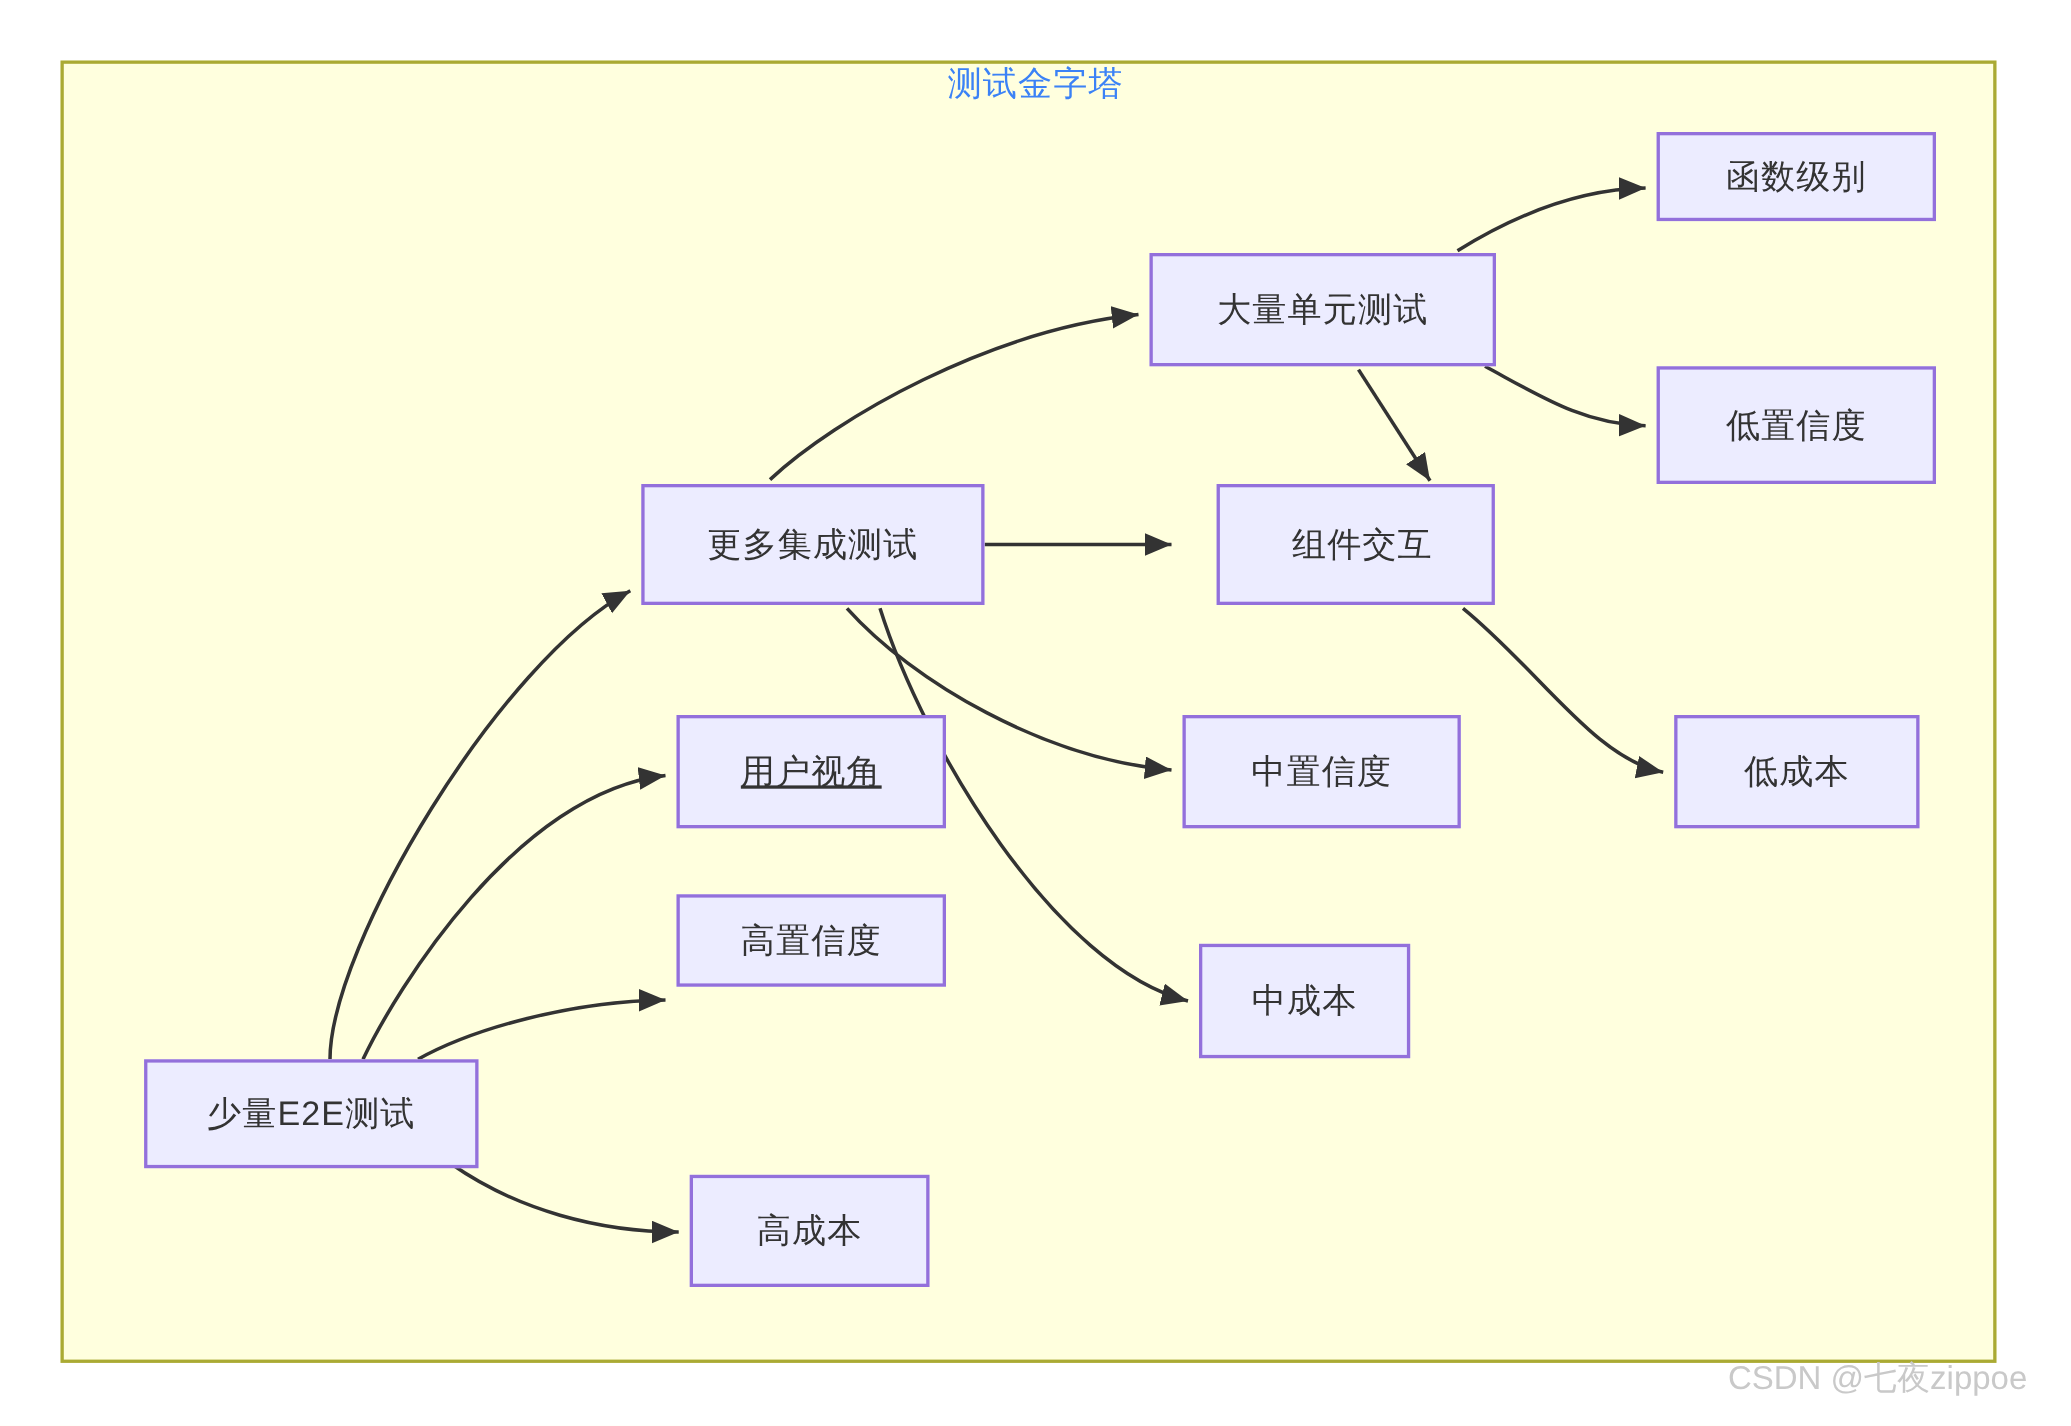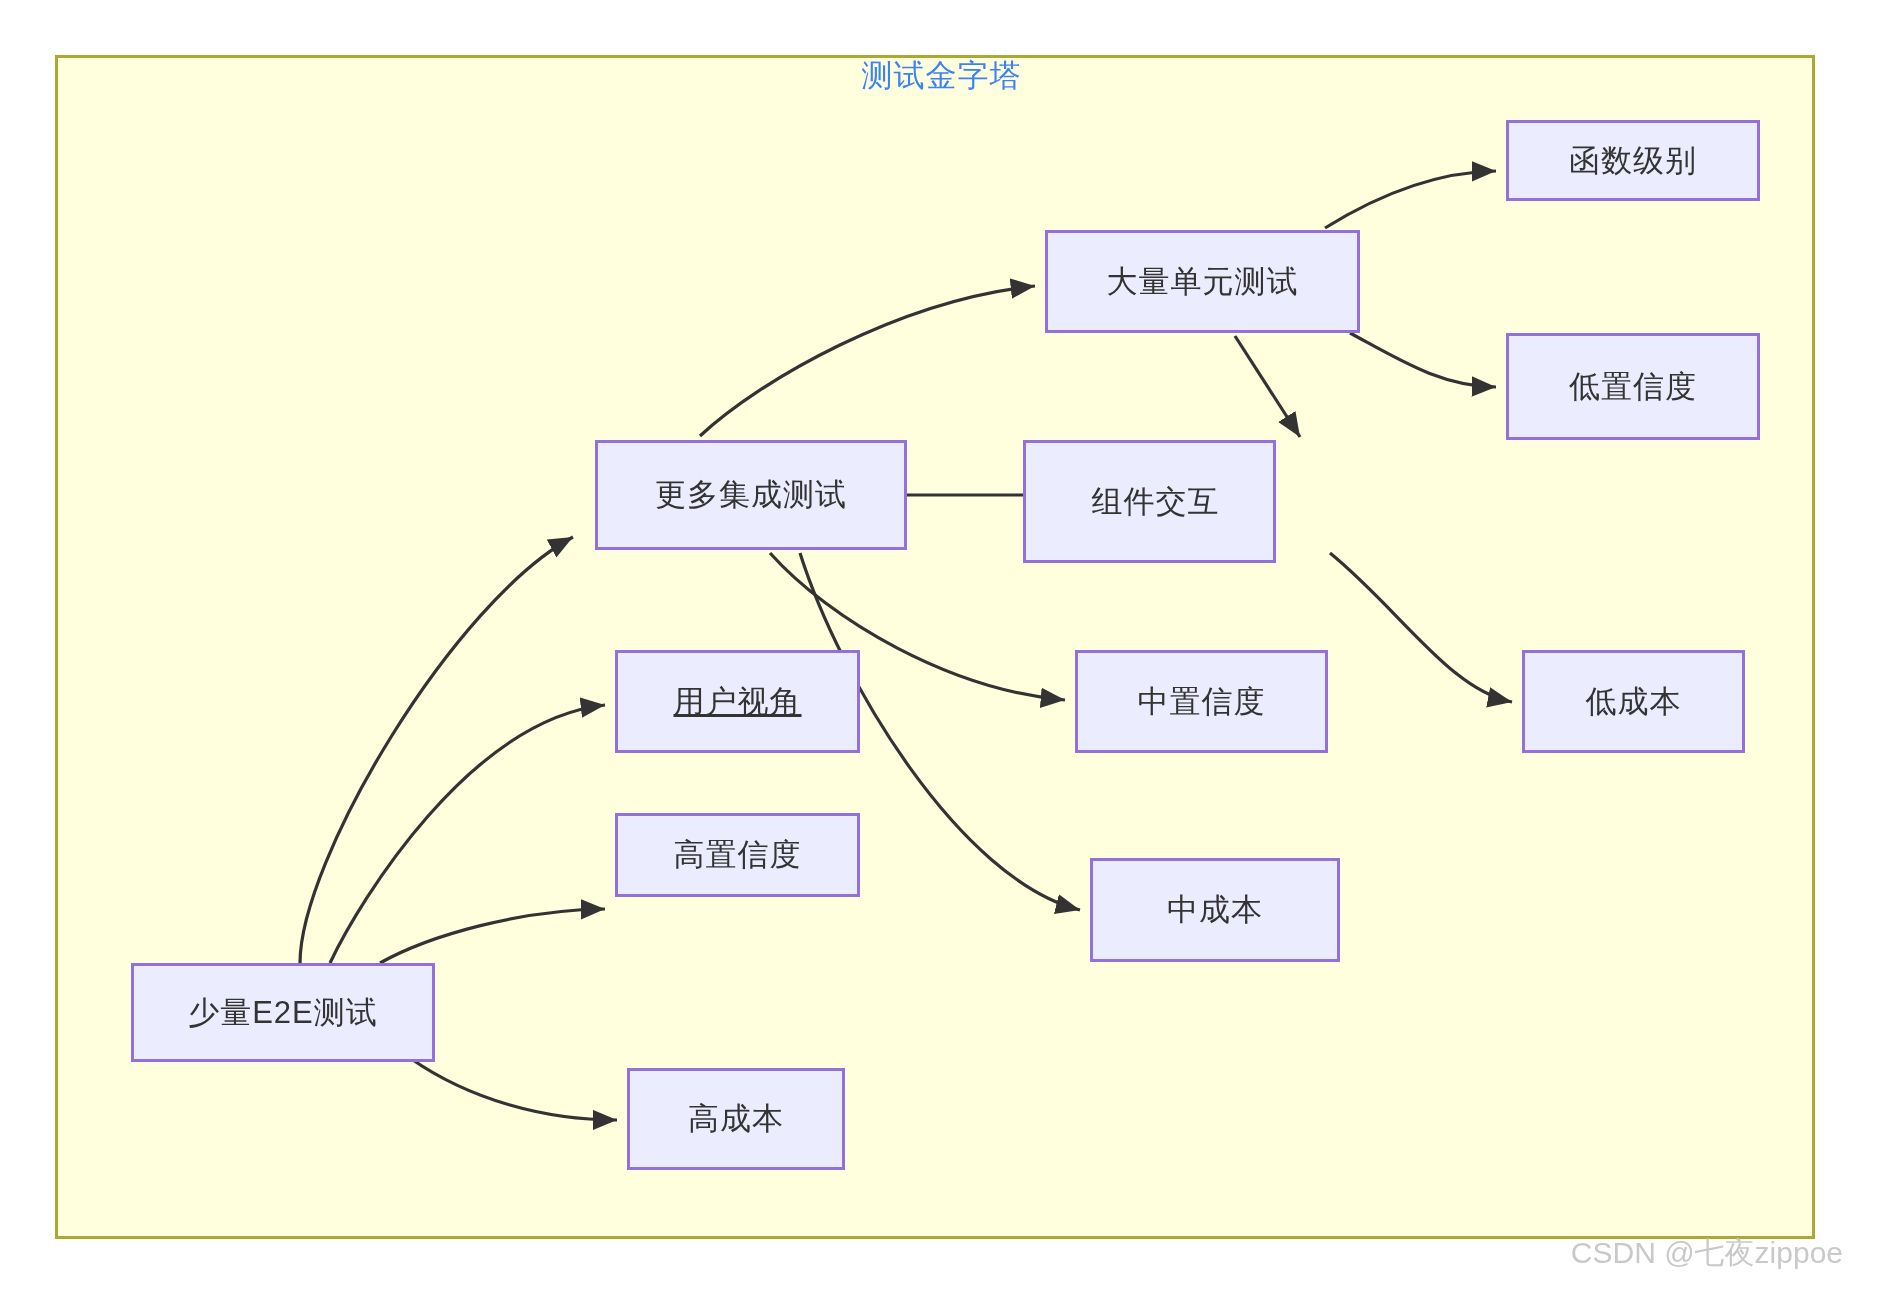--- a/index.html
+++ b/index.html
@@ -103,48 +103,48 @@
         <path class="edge-path" d="M 1350 333 C 1400 360 1440 386 1496 387" marker-end="url(#arrow)"></path>
         <path class="edge-path" d="M 1235 336 L 1300 437" marker-end="url(#arrow)"></path>
         <path class="edge-path" d="M 1330 553 C 1400 610 1450 690 1512 702" marker-end="url(#arrow)"></path>
       </g>
   </svg>
 
   <div id="node-layer">
       <div class="node" style="left: 131px; top: 963px; width: 304px; height: 99px;">
         <span>少量E2E测试</span>
       </div>
-      <div class="node" style="left: 583px; top: 440px; width: 312px; height: 110px; margin-left: 12px;">
+      <div class="node" style="left: 583px; top: 440px; width: 312px; height: 110px;">
         <span>更多集成测试</span>
       </div>
       <div class="node" style="left: 1045px; top: 230px; width: 315px; height: 103px;">
         <span>大量单元测试</span>
       </div>
       <div class="node" style="left: 1506px; top: 120px; width: 254px; height: 81px;">
         <span>函数级别</span>
       </div>
       <div class="node" style="left: 1506px; top: 333px; width: 254px; height: 107px;">
         <span>低置信度</span>
       </div>
-      <div class="node" style="left: 1023px; top: 440px; width: 253px; height: 123px; padding-left: 12px;">
+      <div class="node" style="left: 1106px; top: 440px; width: 253px; height: 110px; padding-left: 12px;">
         <span>组件交互</span>
       </div>
       <div class="node" style="left: 1075px; top: 650px; width: 253px; height: 103px;">
         <span>中置信度</span>
       </div>
       <div class="node" style="left: 1522px; top: 650px; width: 223px; height: 103px;">
         <span>低成本</span>
       </div>
       <div class="node" style="left: 615px; top: 650px; width: 245px; height: 103px; text-decoration: underline;">
         <span>用户视角</span>
       </div>
       <div class="node" style="left: 615px; top: 813px; width: 245px; height: 84px;">
         <span>高置信度</span>
       </div>
-      <div class="node" style="left: 1090px; top: 858px; width: 250px; height: 104px;">
+      <div class="node" style="left: 1090px; top: 858px; width: 192px; height: 104px;">
         <span>中成本</span>
       </div>
       <div class="node" style="left: 627px; top: 1068px; width: 218px; height: 102px;">
         <span>高成本</span>
       </div>
     </div>
 
   <div class="watermark">CSDN @七夜zippoe</div>
 
 </div>

